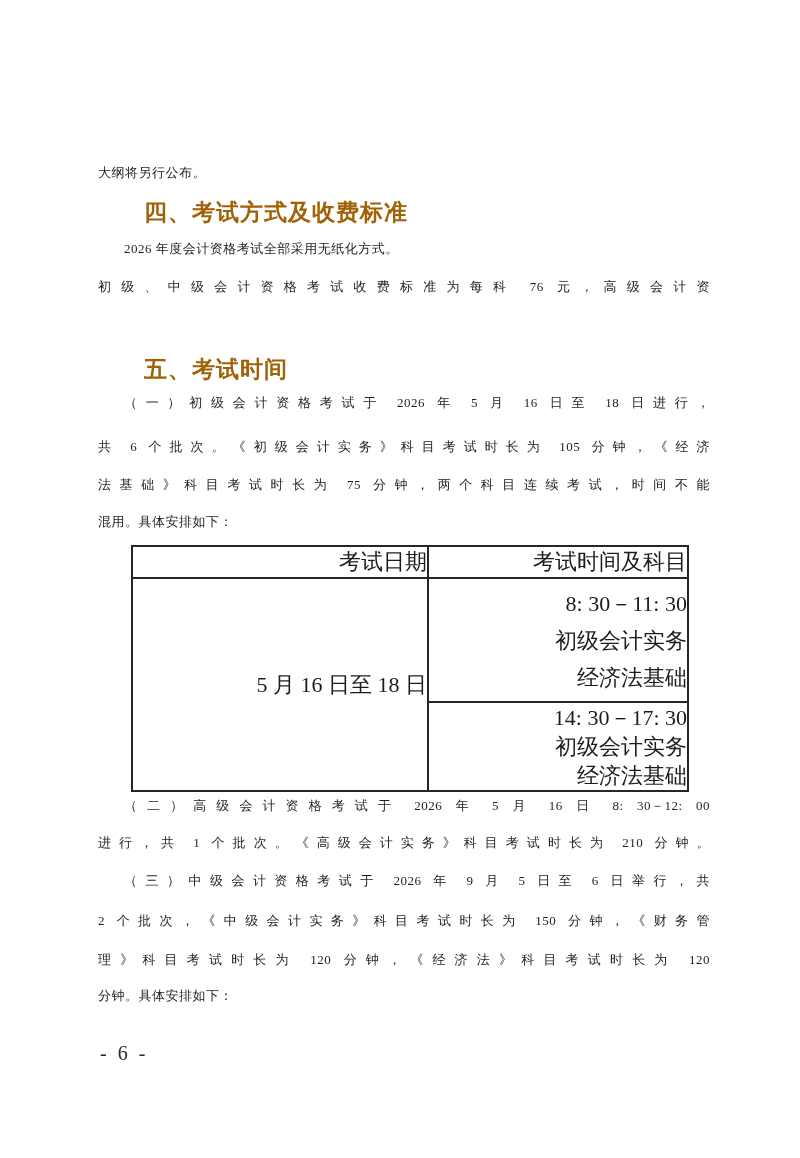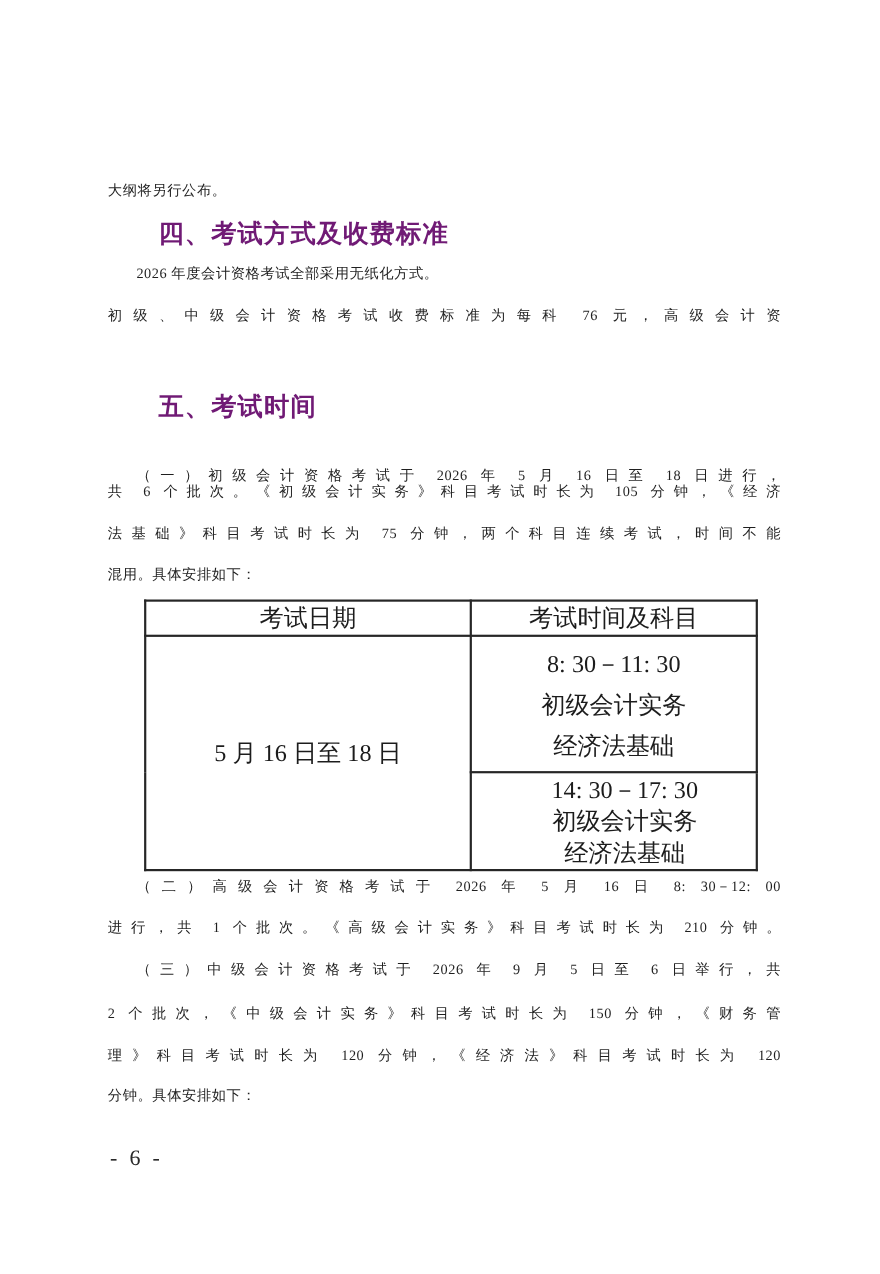--- a/index.html
+++ b/index.html
@@ -19,35 +19,35 @@
     letter-spacing:0.5px;
     white-space:normal;
   }
   .indent{ text-indent:2em; }
   .fill{ text-align:justify; text-align-last:justify; }
   .heading{
     font-family:"Liberation Sans","DejaVu Sans",sans-serif;
     font-weight:bold;
     font-size:23px;
     letter-spacing:1px;
-    color:#701a75;
+    color:#a16207;
   }
   .exam-table{
     position:absolute;
     left:131px;top:545px;
     width:552px;height:237px;
     border-collapse:collapse;
     table-layout:fixed;
     font-size:22px;
     color:#1c1c1c;
   }
   .exam-table td, .exam-table th{
     border:2px solid #262626;
     padding:0;
-    text-align:center;
+    text-align:right;
     vertical-align:middle;
     font-weight:normal;
   }
   .exam-table .col-date{ width:294px; }
   .exam-table .col-time{ width:258px; }
   .exam-table .header-row th{ height:29px; }
   .exam-table .session-a{ height:122px; line-height:37px; }
   .exam-table .session-b{ height:86px; line-height:29px;padding-left:20px; }
   .page-number{
     position:absolute;
@@ -79,21 +79,21 @@
 </head>
 <body>
 
 <div class="page">
 
   <div class="line" style="top:154px">大纲将另行公布。</div>
   <div class="line heading indent" style="top:193px">四、考试方式及收费标准</div>
   <div class="line indent" style="top:230px">2026 年度会计资格考试全部采用无纸化方式。</div>
   <div class="line fill" style="top:268px">初级、中级会计资格考试收费标准为每科 76 元，高级会计资</div>
   <div class="line heading indent" style="top:350px">五、考试时间</div>
-  <div class="line indent fill" style="top:413px">（一）初级会计资格考试于 2026 年 5 月 16 日至 18 日进行，</div>
+  <div class="line indent fill" style="top:384px">（一）初级会计资格考试于 2026 年 5 月 16 日至 18 日进行，</div>
   <div class="line fill" style="top:428px">共 6 个批次。《初级会计实务》科目考试时长为 105 分钟，《经济</div>
   <div class="line fill" style="top:466px">法基础》科目考试时长为 75 分钟，两个科目连续考试，时间不能</div>
   <div class="line" style="top:503px">混用。具体安排如下：</div>
 
   <table class="exam-table">
     <tbody>
         <tr class="header-row">
       <th class="col-date">考试日期</th>
       <th class="col-time">考试时间及科目</th>
     </tr>

